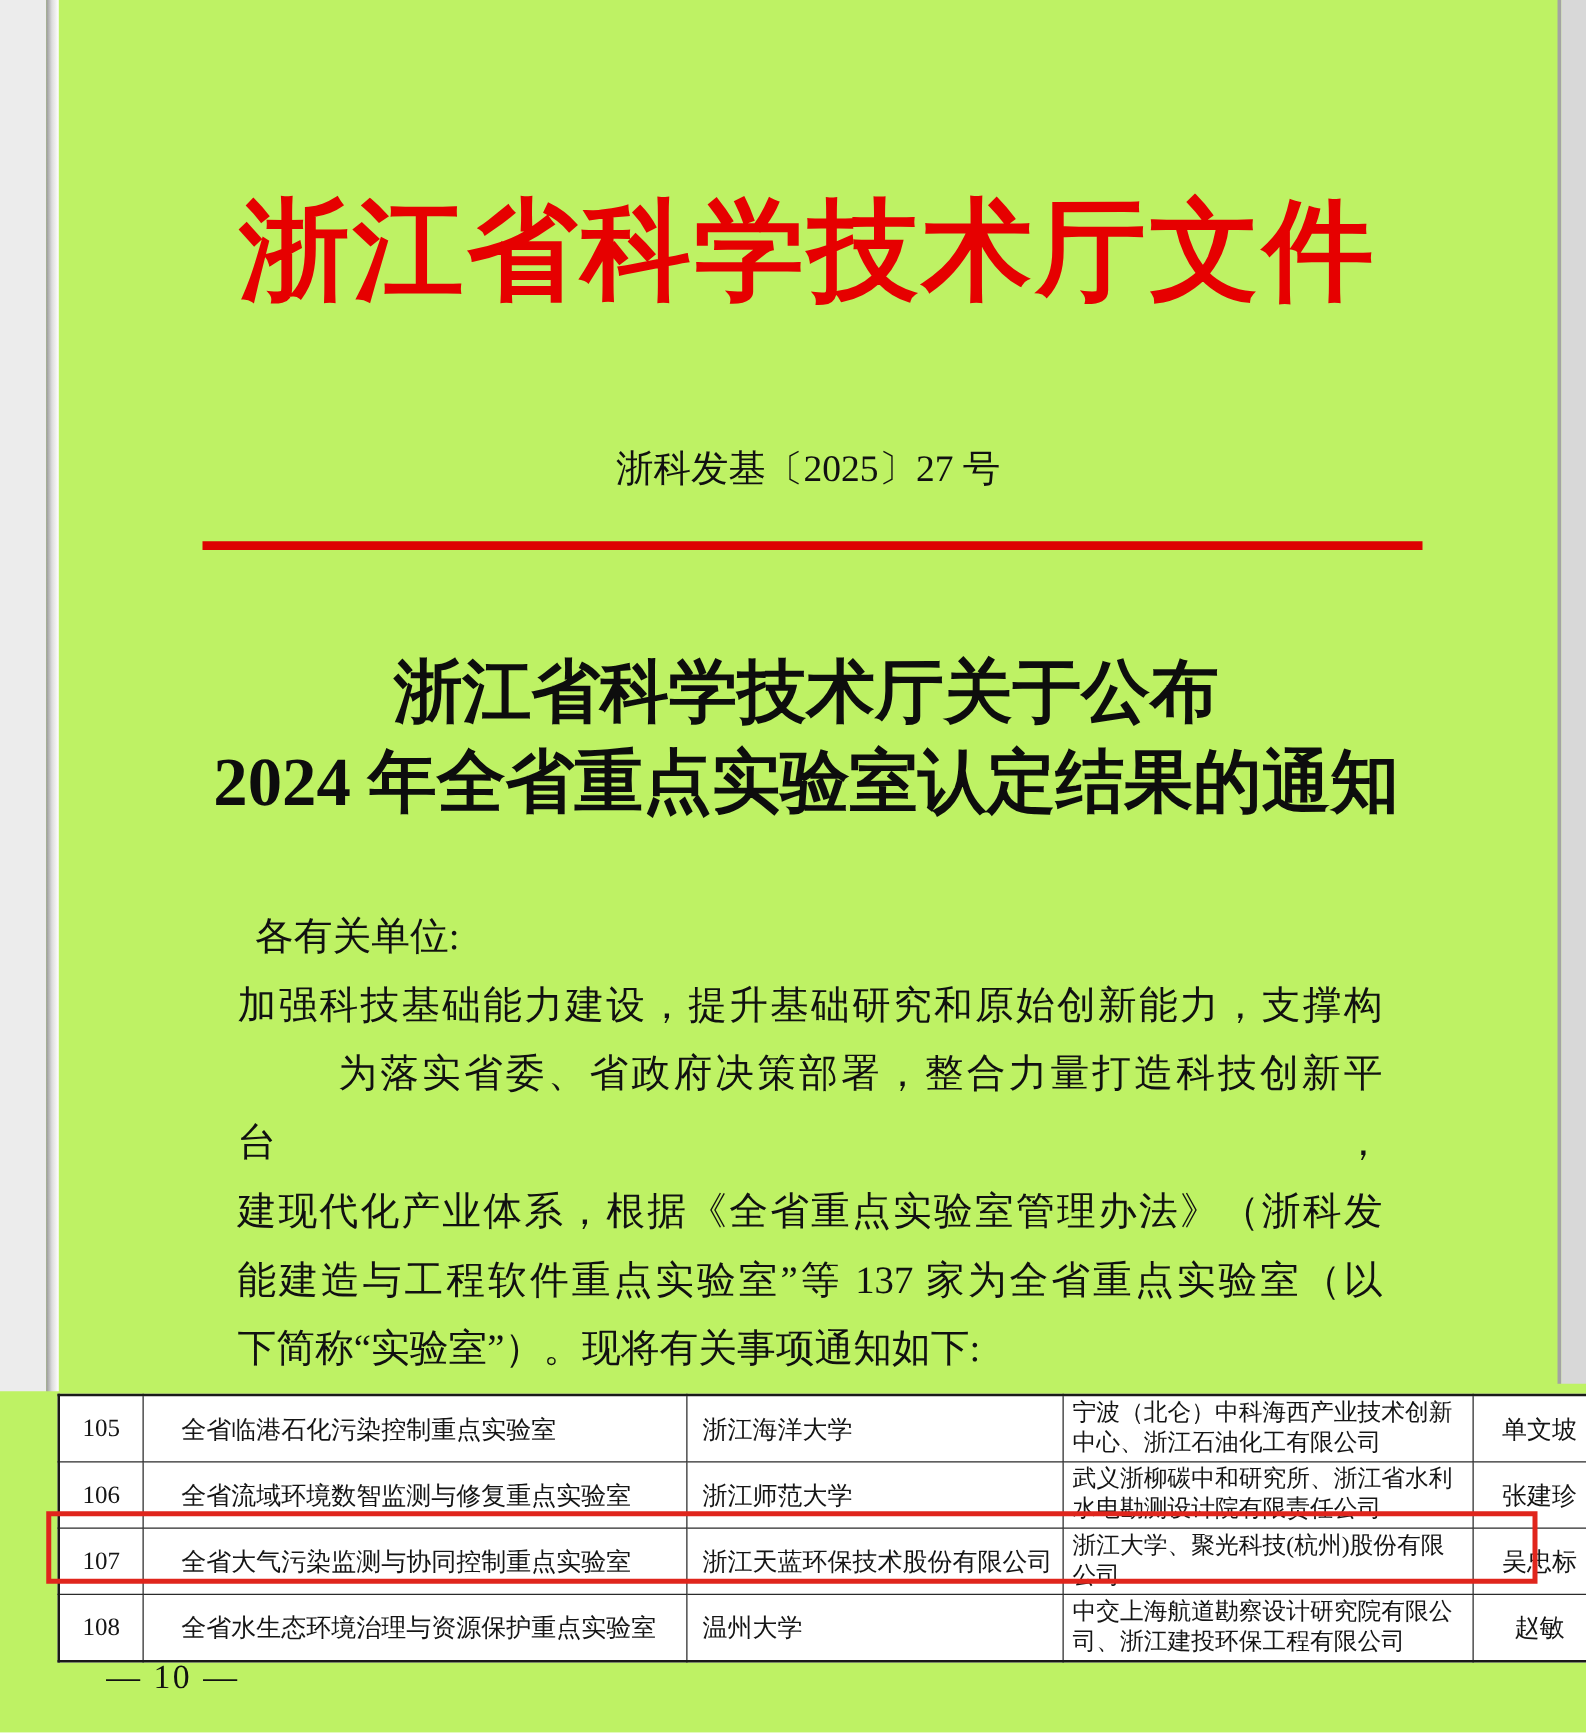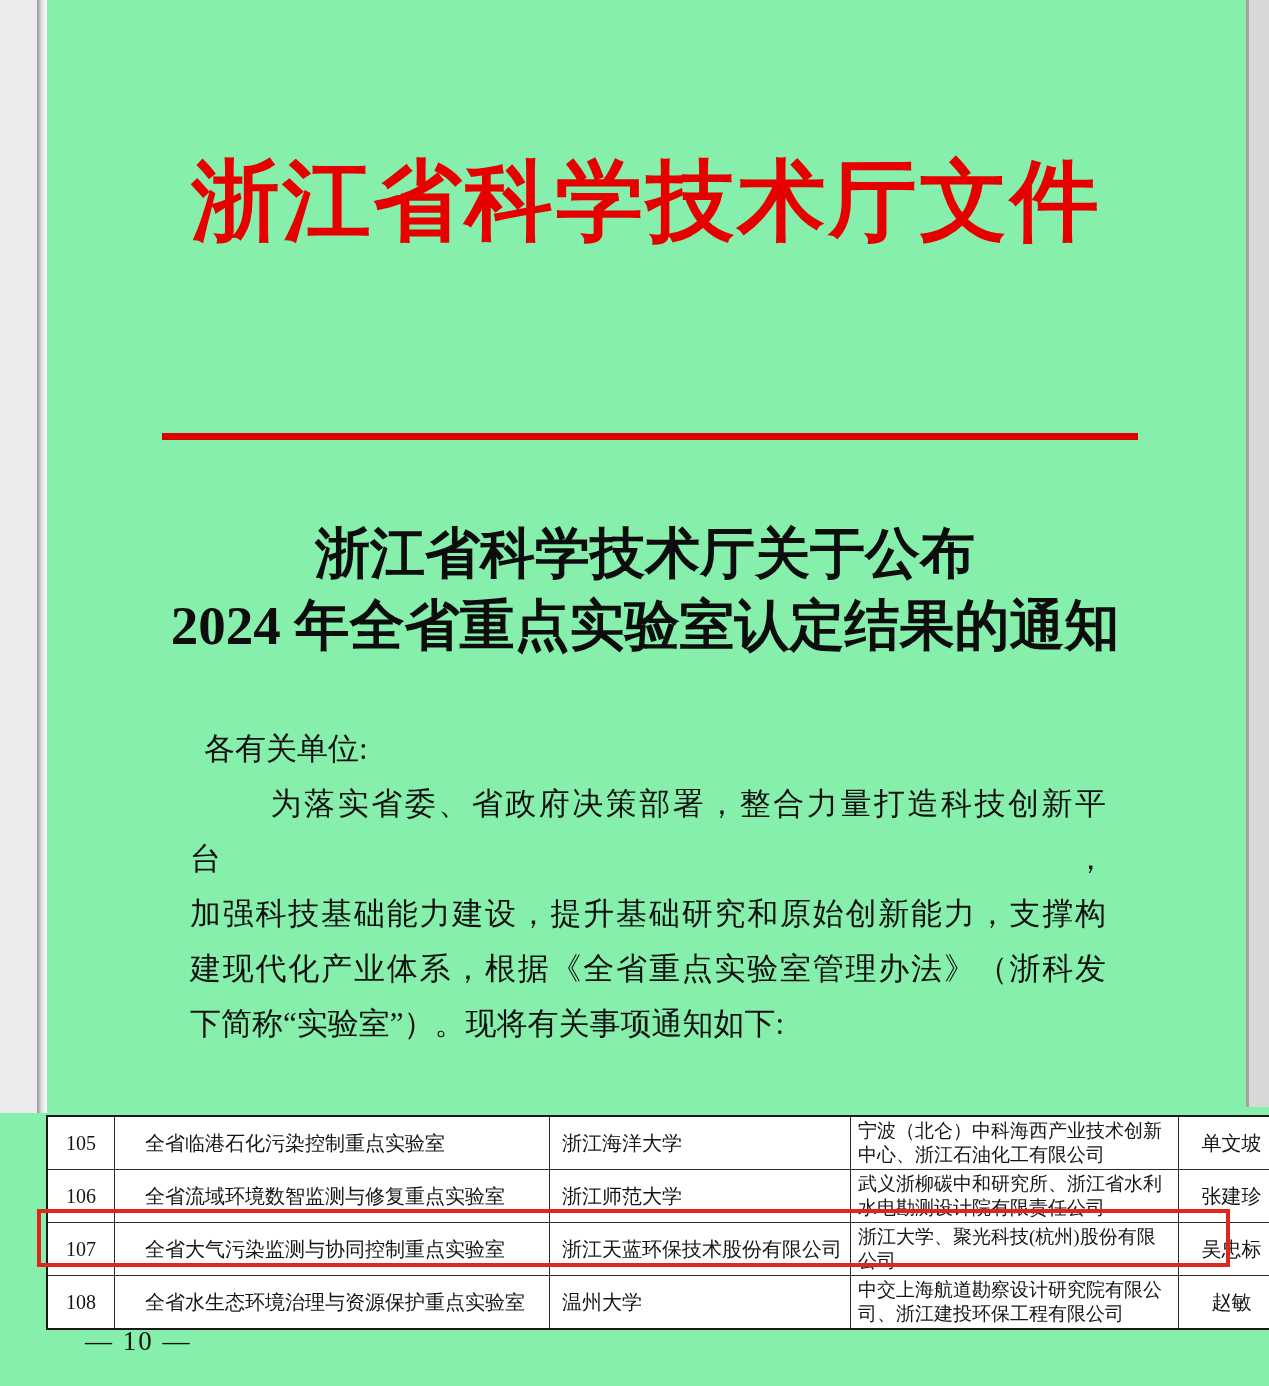--- a/index.html
+++ b/index.html
@@ -1,20 +1,20 @@
 <!DOCTYPE html>
 <html><head>
 <meta charset="utf-8">
 <style>
   html, body { margin: 0; padding: 0; background: #ffffff; }
   #canvas {
     position: relative;
     width: 1269px;
     height: 1386px;
-    background: #86efac;
+    background: #bef264;
     overflow: hidden;
     font-family: "Liberation Serif", "DejaVu Serif", serif;
     color: #1a1a1a;
   }
   
   .left-margin {
     position: absolute; left: 0; top: 0; width: 37px; height: 1113px;
     background: #ececec;
   }
   .left-edge {
@@ -112,32 +112,34 @@
 
 <div id="canvas">
 
   <div class="left-margin"></div>
   <div class="left-edge"></div>
   <div class="right-line"></div>
   <div class="right-margin"></div>
 
   <div class="header-title">浙江省科学技术厅文件</div>
 
+  <div class="doc-number">浙科发基〔2025〕27 号</div>
 
   <div class="red-rule"></div>
 
   <div class="notice-title l1">浙江省科学技术厅关于公布</div>
   <div class="notice-title l2">2024 年全省重点实验室认定结果的通知</div>
 
   <div class="salutation">各有关单位:</div>
 
   <div class="body-text">
+    <div class="body-line">加强科技基础能力建设，提升基础研究和原始创新能力，支撑构</div>
     <div class="body-line first">为落实省委、省政府决策部署，整合力量打造科技创新平台，</div>
-    <div class="body-line">加强科技基础能力建设，提升基础研究和原始创新能力，支撑构</div>
     <div class="body-line">建现代化产业体系，根据《全省重点实验室管理办法》（浙科发</div>
+    <div class="body-line">能建造与工程软件重点实验室”等 137 家为全省重点实验室（以</div>
     <div class="body-line last">下简称“实验室”）。现将有关事项通知如下:</div>
   </div>
 
   <table class="labs-table">
     <tbody id="labs-tbody">
         <tr>
       <td class="c-no">105</td>
       <td class="c-lab">全省临港石化污染控制重点实验室</td>
       <td class="c-unit">浙江海洋大学</td>
       <td class="c-partner">宁波（北仑）中科海西产业技术创新中心、浙江石油化工有限公司</td>

